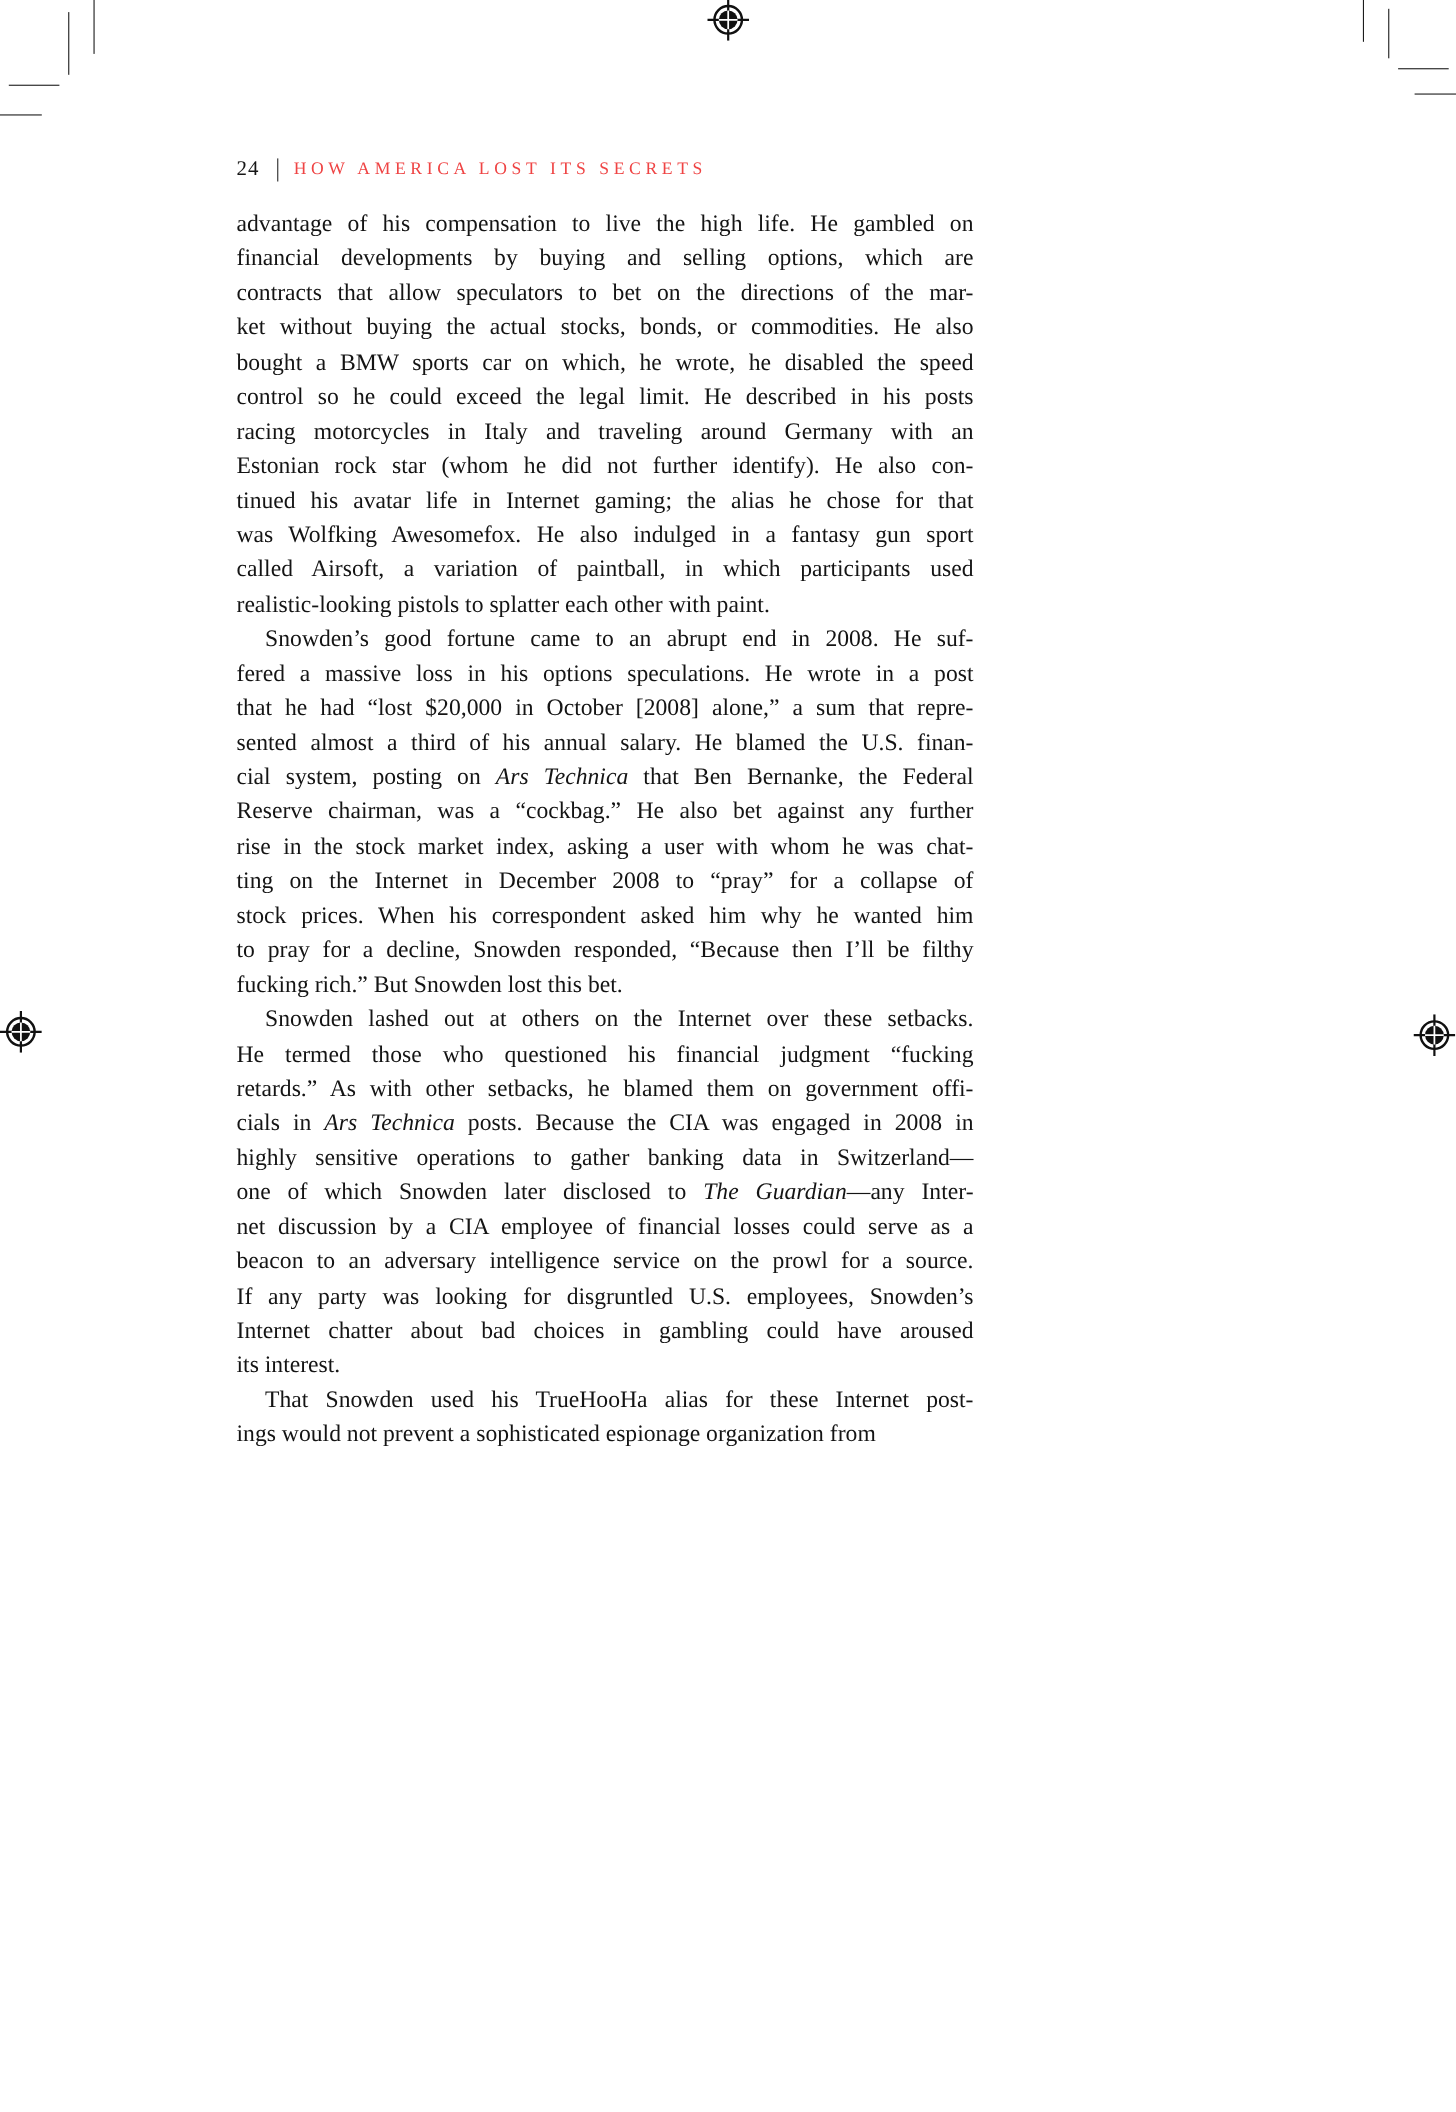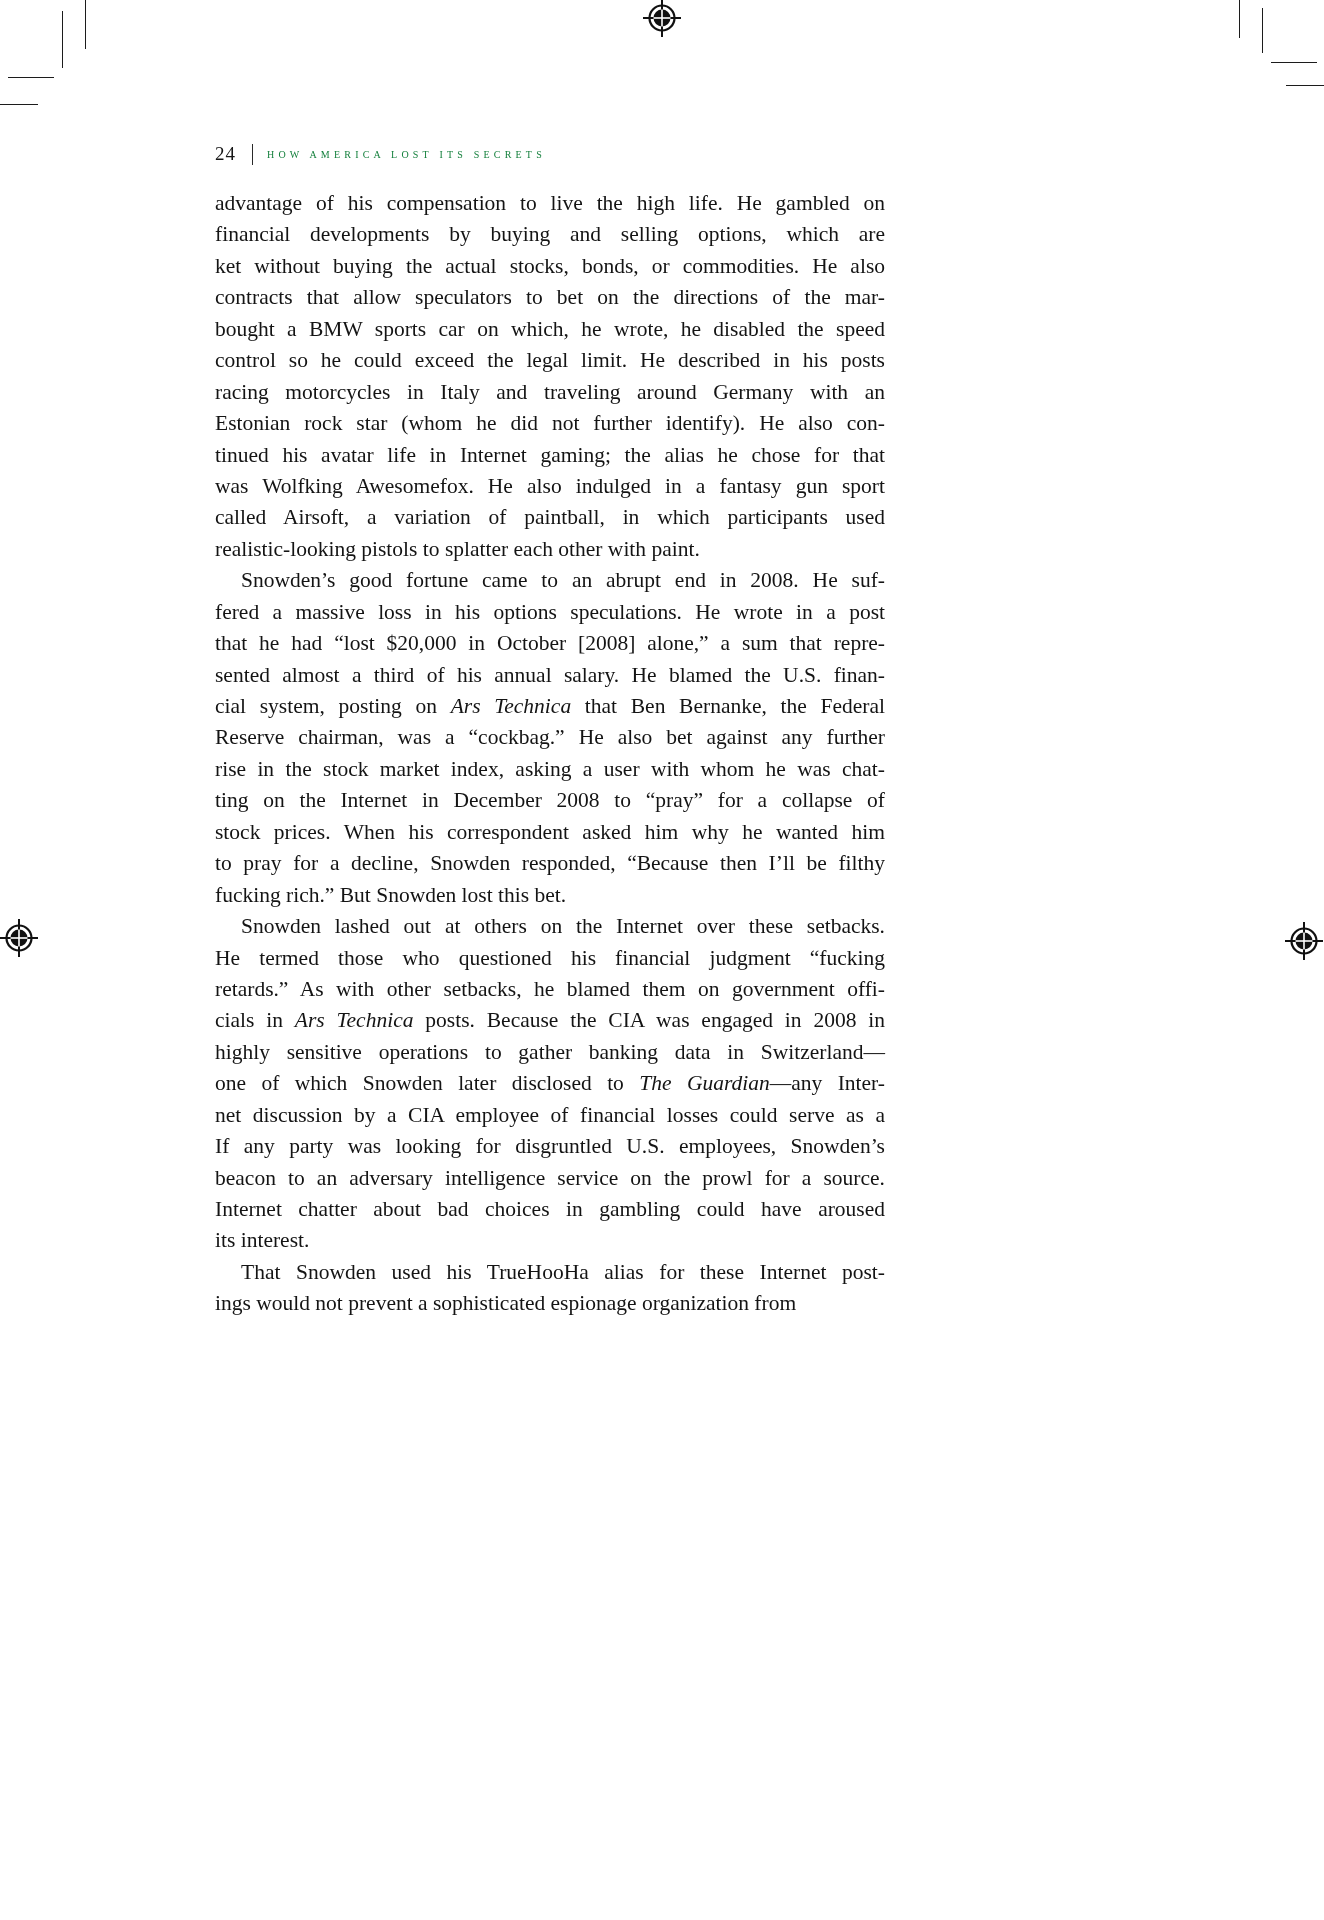--- a/index.html
+++ b/index.html
@@ -9,21 +9,21 @@
   
   .crop{position:absolute;background:#1c1c1c;}
 
   
   .reg{position:absolute;width:38px;height:38px;}
 
   
   #runhead{position:absolute;left:215px;top:143px;display:flex;align-items:center;}
   #folio{font-size:19px;letter-spacing:1px;}
   #headbar{width:1px;height:21px;background:#2a2a2a;margin:0 14px 0 16px;}
-  #headtitle{font-size:10px;letter-spacing:4.2px;color:#15803d;}
+  #headtitle{font-size:16px;letter-spacing:4.2px;color:#ef4444;}
 
   
   #bodycol{position:absolute;left:215px;top:188px;width:670px;}
   .line{font-size:21.5px;line-height:31.45px;height:31.45px;white-space:normal;
         text-align:justify;text-align-last:left;color:#141414;}
   .line.just{text-align-last:justify;}
   .line.indent{text-indent:26px;}
   .it{font-style:italic;}
 
   
@@ -99,22 +99,22 @@
 
   <div id="runhead">
     <span id="folio">24</span>
     <span id="headbar"></span>
     <span id="headtitle">HOW AMERICA LOST ITS SECRETS</span>
   </div>
 
   <div id="bodycol">
       <div class="line just"><span>advantage of his compensation to live the high life. He gambled on</span></div>
       <div class="line just"><span>financial developments by buying and selling options, which are</span></div>
+      <div class="line just"><span>contracts that allow speculators to bet on the directions of the mar-</span></div>
       <div class="line just"><span>ket without buying the actual stocks, bonds, or commodities. He also</span></div>
-      <div class="line just"><span>contracts that allow speculators to bet on the directions of the mar-</span></div>
       <div class="line just"><span>bought a BMW sports car on which, he wrote, he disabled the speed</span></div>
       <div class="line just"><span>control so he could exceed the legal limit. He described in his posts</span></div>
       <div class="line just"><span>racing motorcycles in Italy and traveling around Germany with an</span></div>
       <div class="line just"><span>Estonian rock star (whom he did not further identify). He also con-</span></div>
       <div class="line just"><span>tinued his avatar life in Internet gaming; the alias he chose for that</span></div>
       <div class="line just"><span>was Wolfking Awesomefox. He also indulged in a fantasy gun sport</span></div>
       <div class="line just"><span>called Airsoft, a variation of paintball, in which participants used</span></div>
       <div class="line"><span>realistic-looking pistols to splatter each other with paint.</span></div>
       <div class="line indent just"><span>Snowden’s good fortune came to an abrupt end in 2008. He suf-</span></div>
       <div class="line just"><span>fered a massive loss in his options speculations. He wrote in a post</span></div>
@@ -127,22 +127,22 @@
       <div class="line just"><span>stock prices. When his correspondent asked him why he wanted him</span></div>
       <div class="line just"><span>to pray for a decline, Snowden responded, “Because then I’ll be filthy</span></div>
       <div class="line"><span>fucking rich.” But Snowden lost this bet.</span></div>
       <div class="line indent just"><span>Snowden lashed out at others on the Internet over these setbacks.</span></div>
       <div class="line just"><span>He termed those who questioned his financial judgment “fucking</span></div>
       <div class="line just"><span>retards.” As with other setbacks, he blamed them on government offi-</span></div>
       <div class="line just"><span>cials in </span><span class="it">Ars Technica</span><span> posts. Because the CIA was engaged in 2008 in</span></div>
       <div class="line just"><span>highly sensitive operations to gather banking data in Switzerland—</span></div>
       <div class="line just"><span>one of which Snowden later disclosed to </span><span class="it">The Guardian</span><span>—any Inter-</span></div>
       <div class="line just"><span>net discussion by a CIA employee of financial losses could serve as a</span></div>
+      <div class="line just"><span>beacon to an adversary intelligence service on the prowl for a source.</span></div>
       <div class="line just"><span>If any party was looking for disgruntled U.S. employees, Snowden’s</span></div>
-      <div class="line just"><span>beacon to an adversary intelligence service on the prowl for a source.</span></div>
       <div class="line just"><span>Internet chatter about bad choices in gambling could have aroused</span></div>
       <div class="line"><span>its interest.</span></div>
       <div class="line indent just"><span>That Snowden used his TrueHooHa alias for these Internet post-</span></div>
       <div class="line"><span>ings would not prevent a sophisticated espionage organization from</span></div>
     </div>
 
   <div id="slug">
     <span>Epst_9780451494566_2p_all_r1.z.indd</span><span class="pg">24</span>
   </div>
   <div id="stamp">

